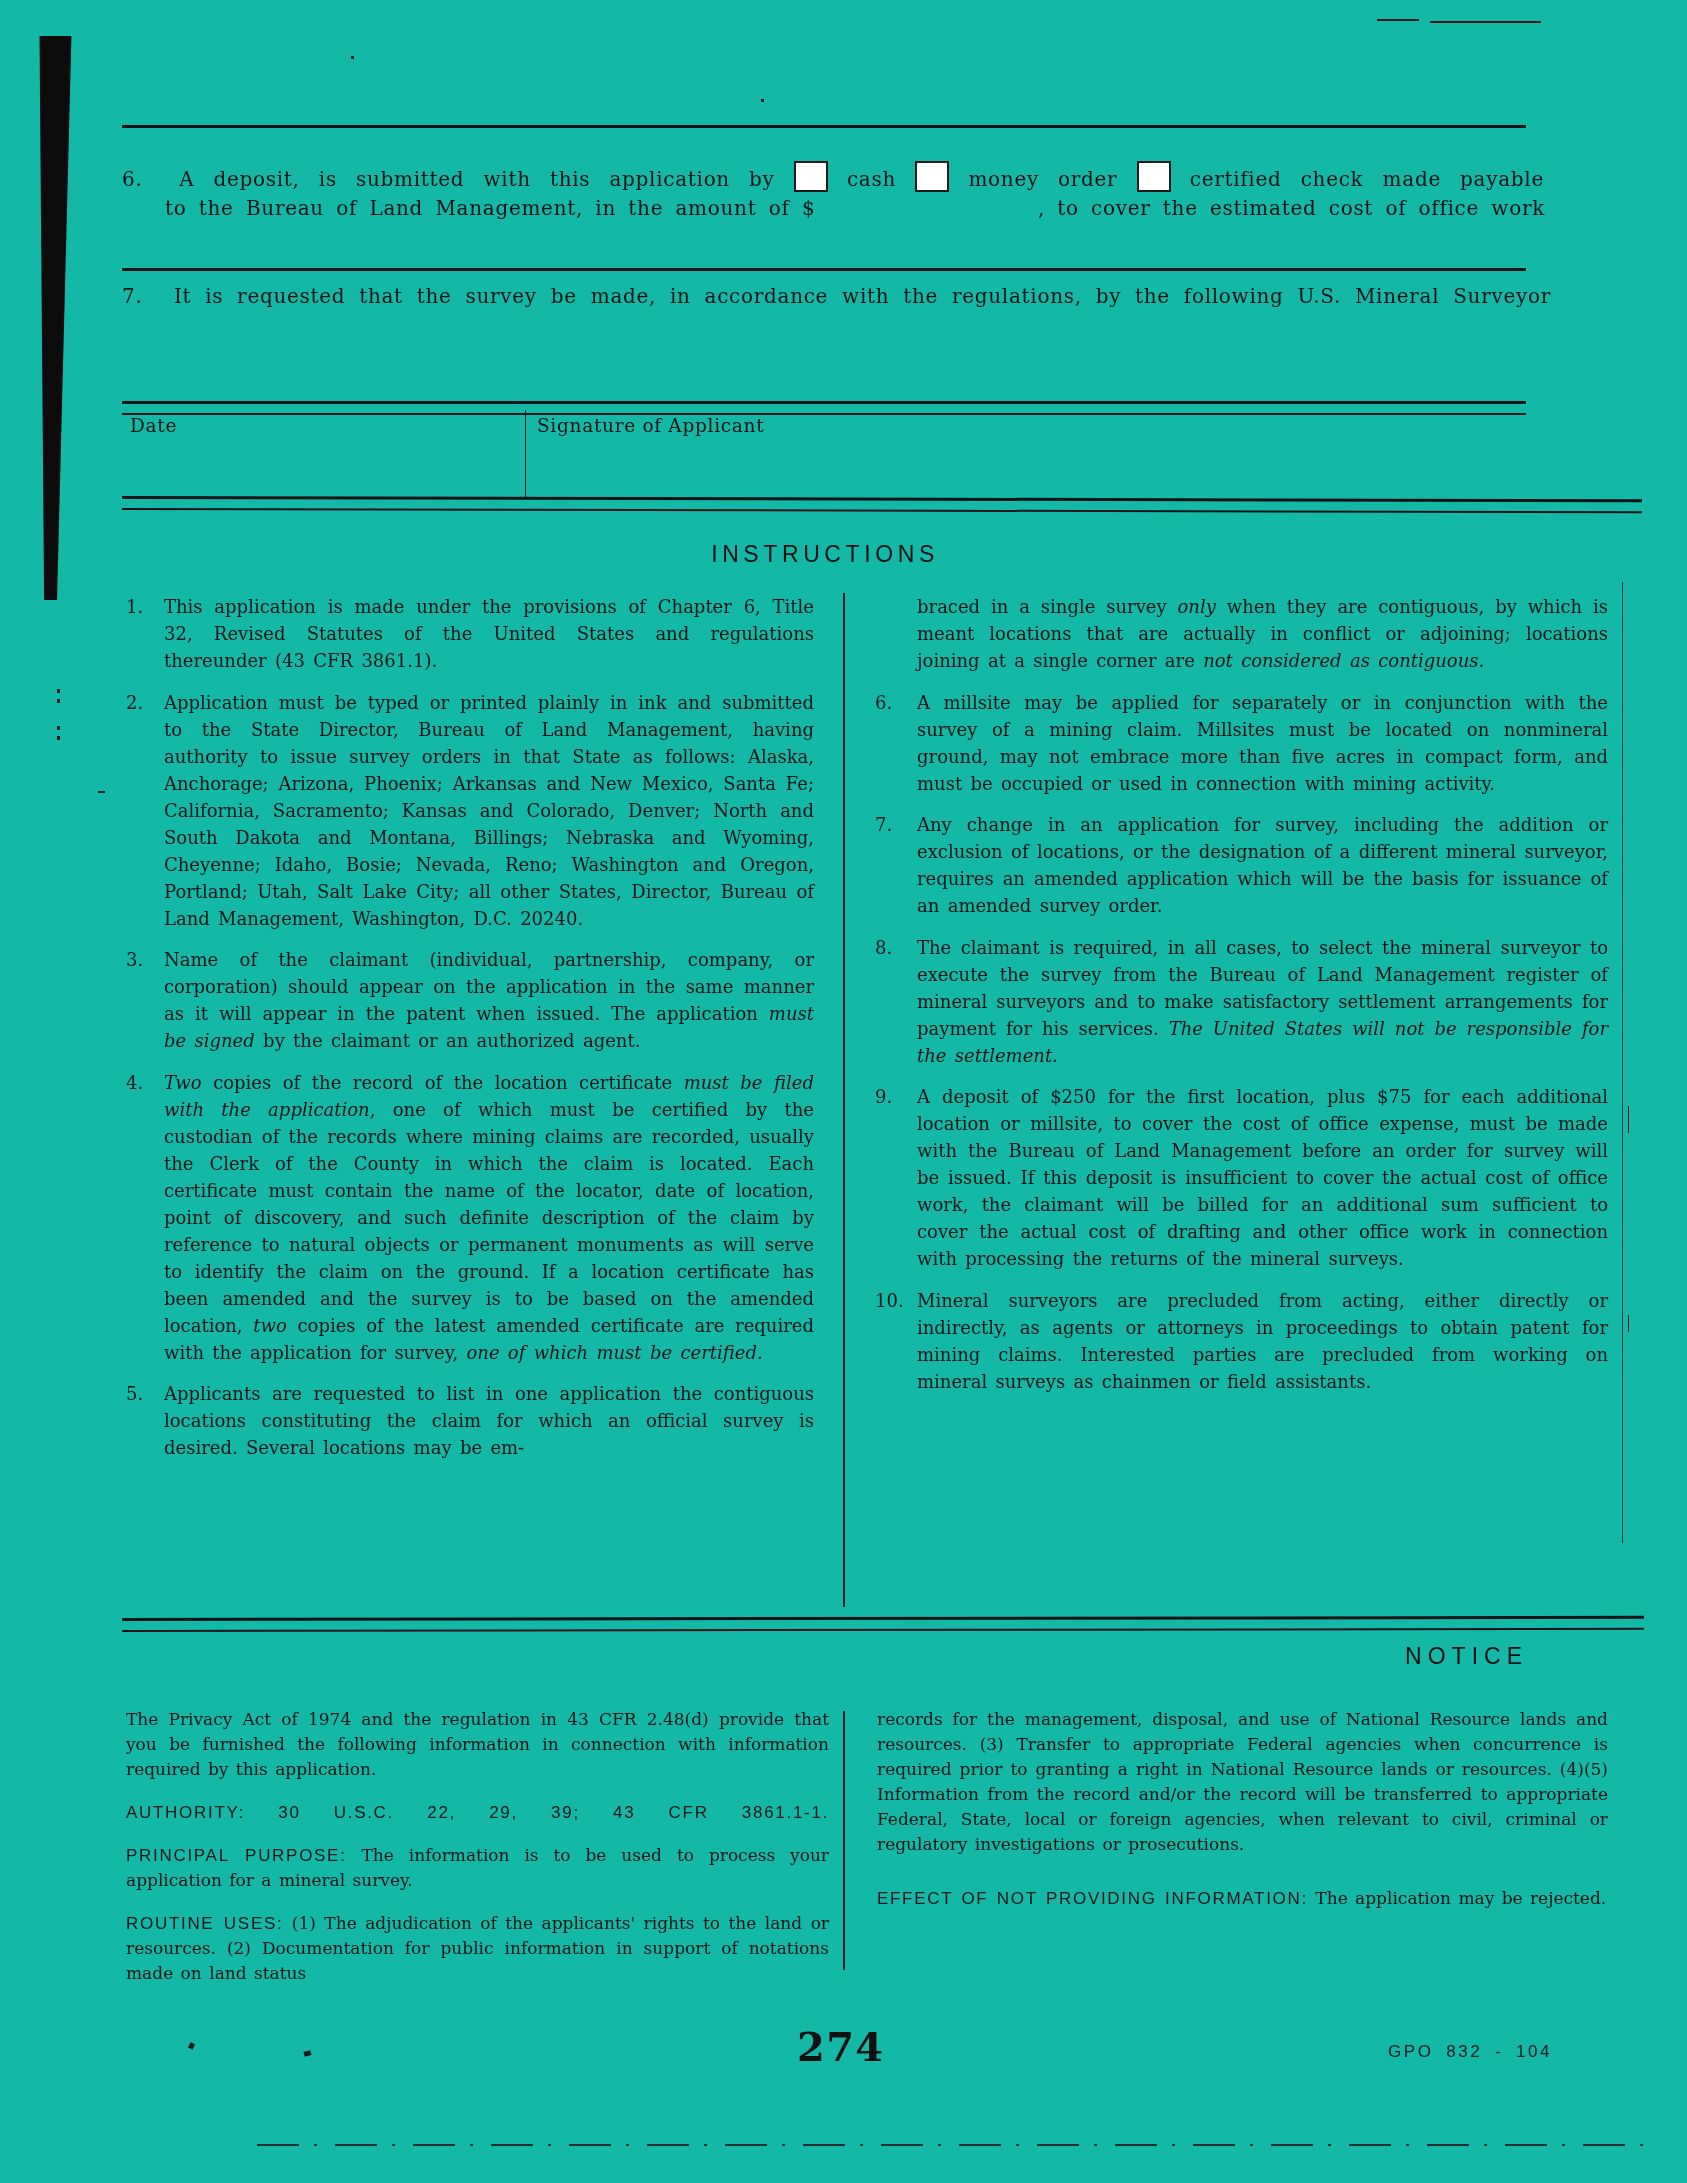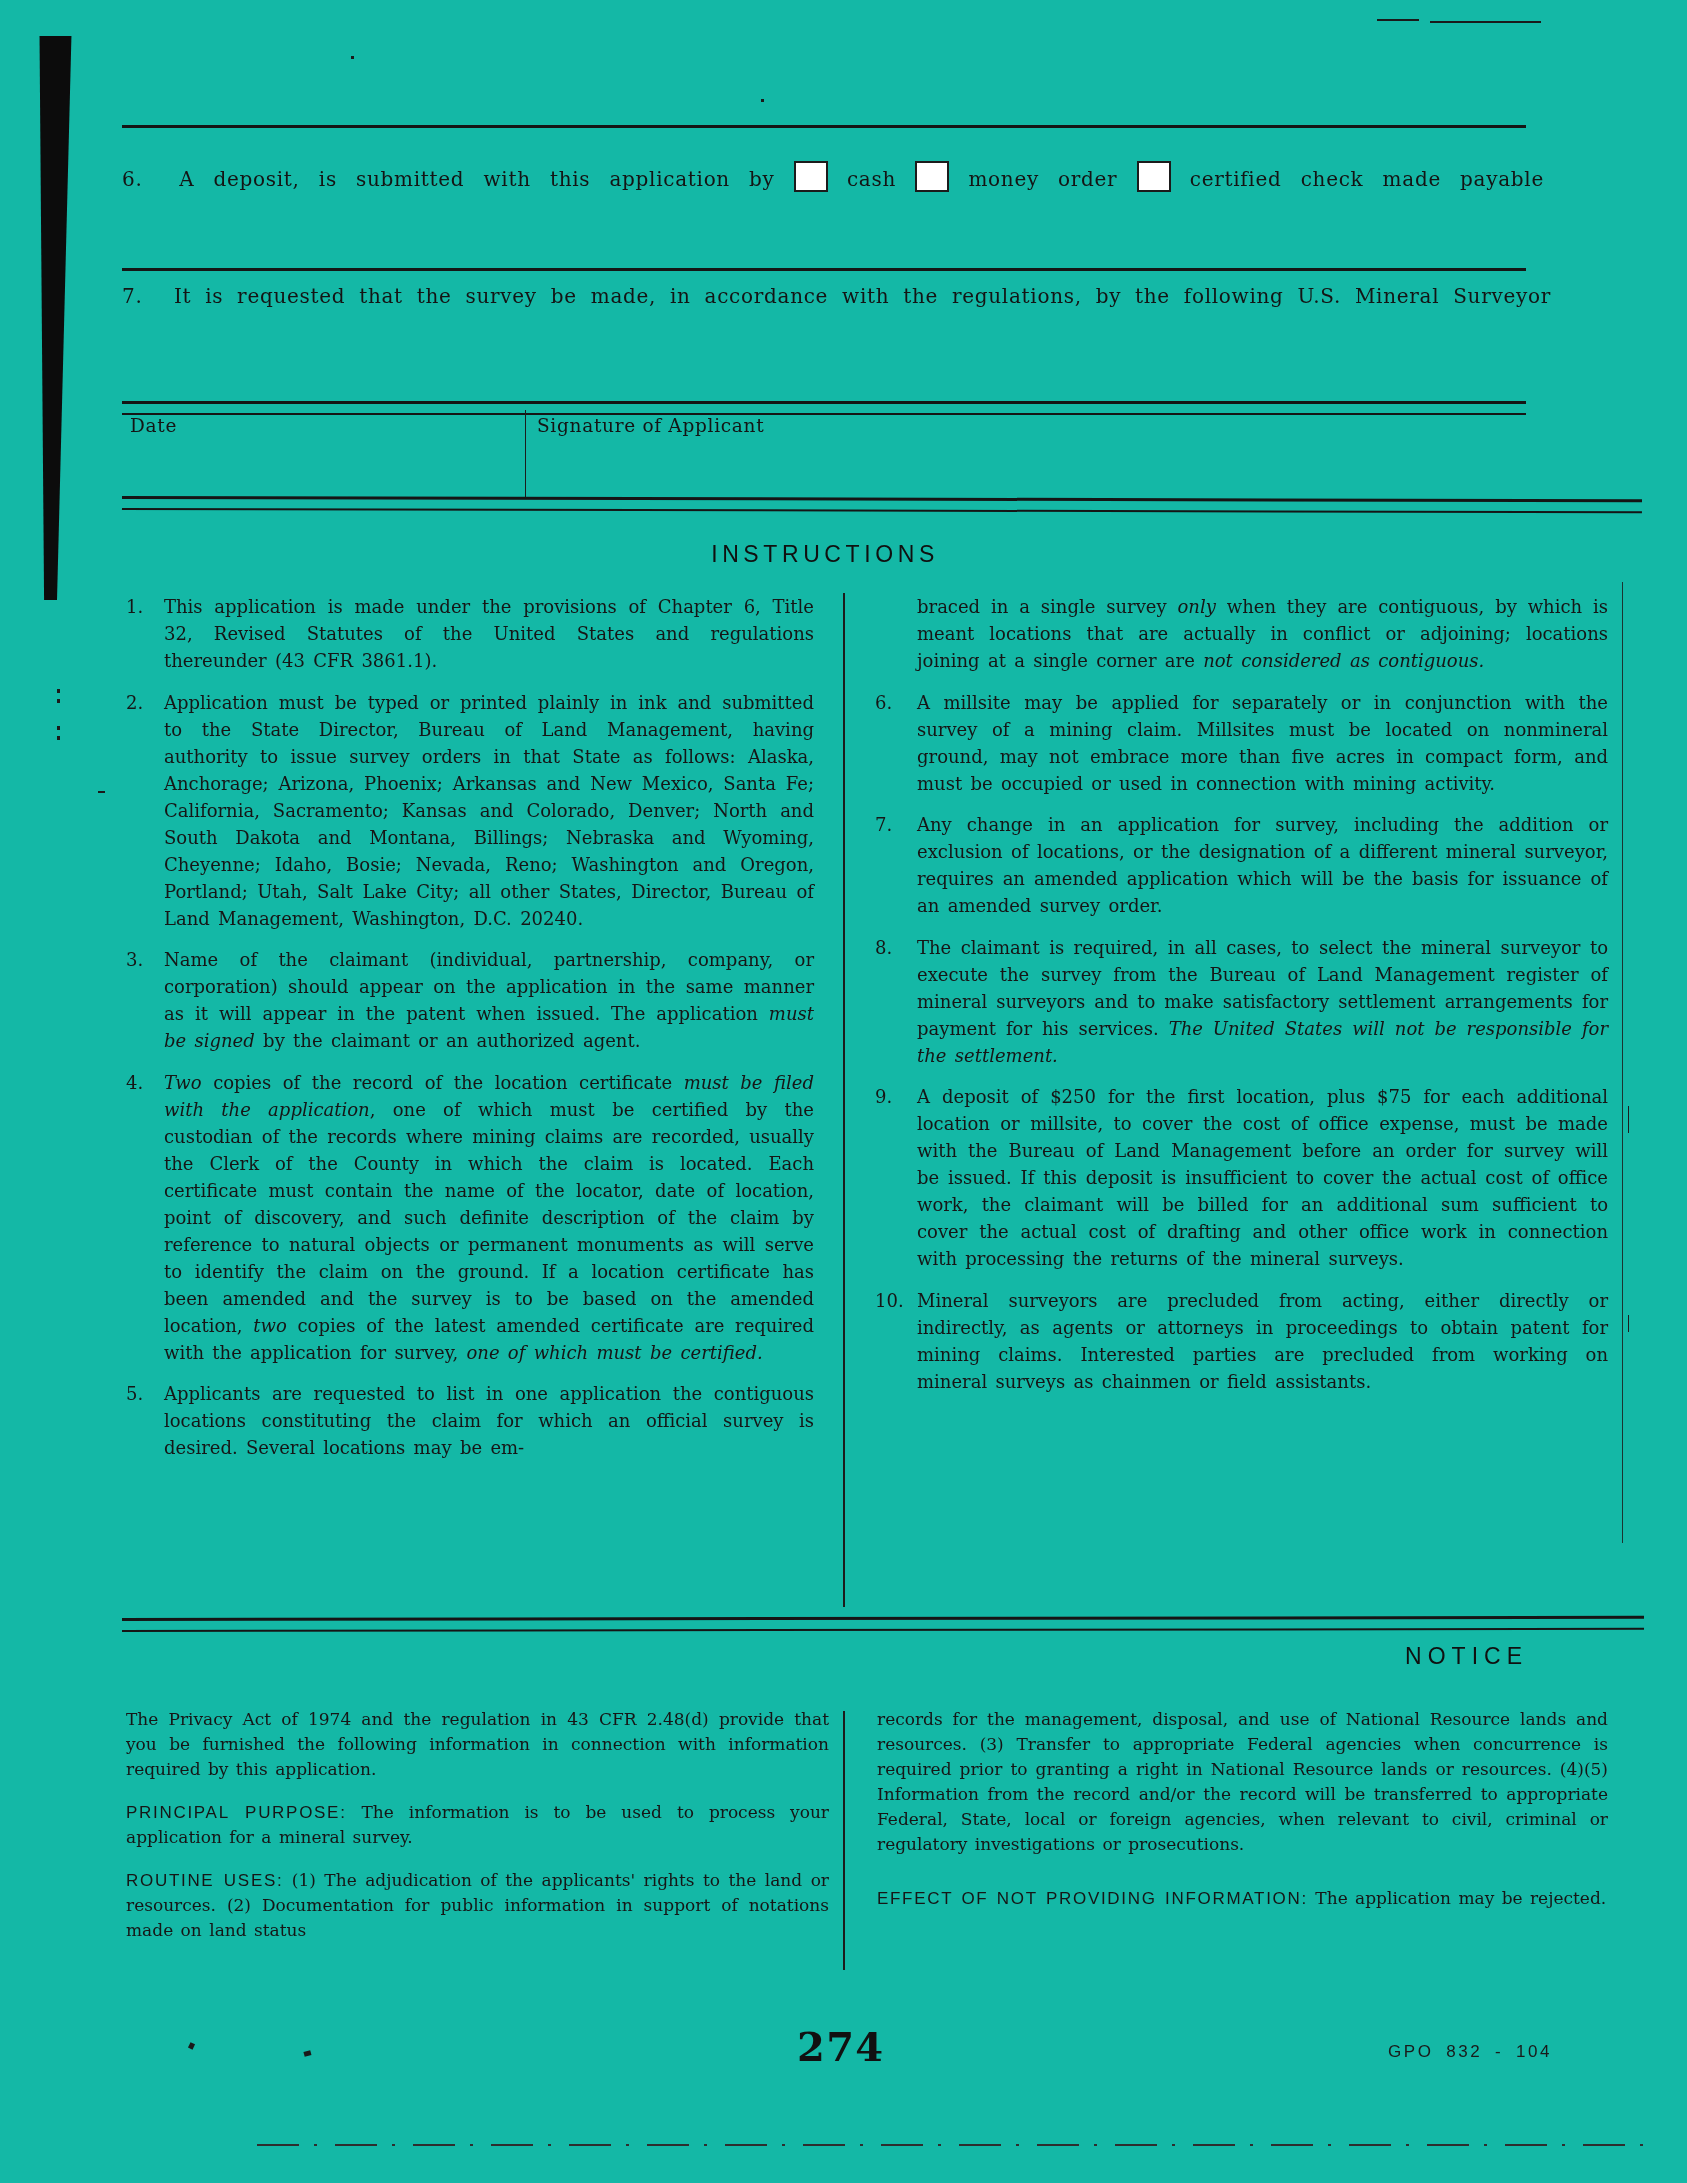--- a/index.html
+++ b/index.html
@@ -77,20 +77,25 @@
     <span class="fnum">6.</span>
     <span>A deposit, is submitted with this application by</span>
     <span class="cb"></span>
     <span>cash</span>
     <span class="cb"></span>
     <span>money order</span>
     <span class="cb"></span>
     <span>certified check</span>
     <span>made payable</span>
   </div>
+  <div class="form-line" style="left:165px;top:196px;width:1380px;">
+    <span>to the Bureau of Land Management, in the amount of $</span>
+    <span class="blank"></span>
+    <span>, to cover the estimated cost of office work</span>
+  </div>
 
   <div class="rule" style="left:122px;top:268px;width:1404px;"></div>
 
   <div class="form-line" style="left:122px;top:284px;width:1429px;">
     <span class="fnum">7.</span>
     <span>It is requested that the survey be made, in accordance with the regulations, by the following U.S. Mineral Surveyor</span>
   </div>
 
   <div class="dblrule" style="left:122px;top:401px;width:1404px;"></div>
   <div class="vline" style="left:525px;top:410px;height:88px;width:1.3px;"></div>
@@ -154,20 +159,21 @@
     </div>
   </div>
 
   <div class="dblrule" style="left:122px;top:1618px;width:1522px;transform:rotate(-0.08deg);transform-origin:left top;"></div>
   <div class="center-head" style="top:1643px;letter-spacing:6px;text-align:right;">NOTICE</div>
 
   <div class="vline" style="left:843px;top:1711px;height:259px;"></div>
 
   <div class="ncol" style="left:126px;top:1707px;width:703px;">
     <p><span>The Privacy Act of 1974 and the regulation in 43 CFR 2.48(d) provide that you be furnished the following information in connection with information required by this application.</span></p>
+    <p class="stretch"><span class="sans">AUTHORITY: 30 U.S.C. 22, 29, 39; 43 CFR 3861.1-1.</span></p>
     <p><span class="sans">PRINCIPAL PURPOSE:</span><span>  The information is to be used to process your application for a mineral survey.</span></p>
     <p><span class="sans">ROUTINE USES:</span><span> (1) The adjudication of the applicants' rights to the land or resources.  (2) Documentation for public information in support of notations made on land status</span></p>
   </div>
 
   <div class="ncol" style="left:877px;top:1707px;width:731px;">
     <p style="margin-bottom:29px;"><span>records for the management, disposal, and use of National Resource lands and resources.  (3) Transfer to appropriate Federal agencies when concurrence is required prior to granting a right in National Resource lands or resources. (4)(5) Information from the record and/or the record will be transferred to appropriate Federal, State, local or foreign agencies, when relevant to civil, criminal or regulatory investigations or prosecutions.</span></p>
     <p><span class="sans">EFFECT OF NOT PROVIDING INFORMATION:</span><span>  The application may be rejected.</span></p>
   </div>
 
   <div class="pagenum" style="left:797px;top:2023px;">274</div>

